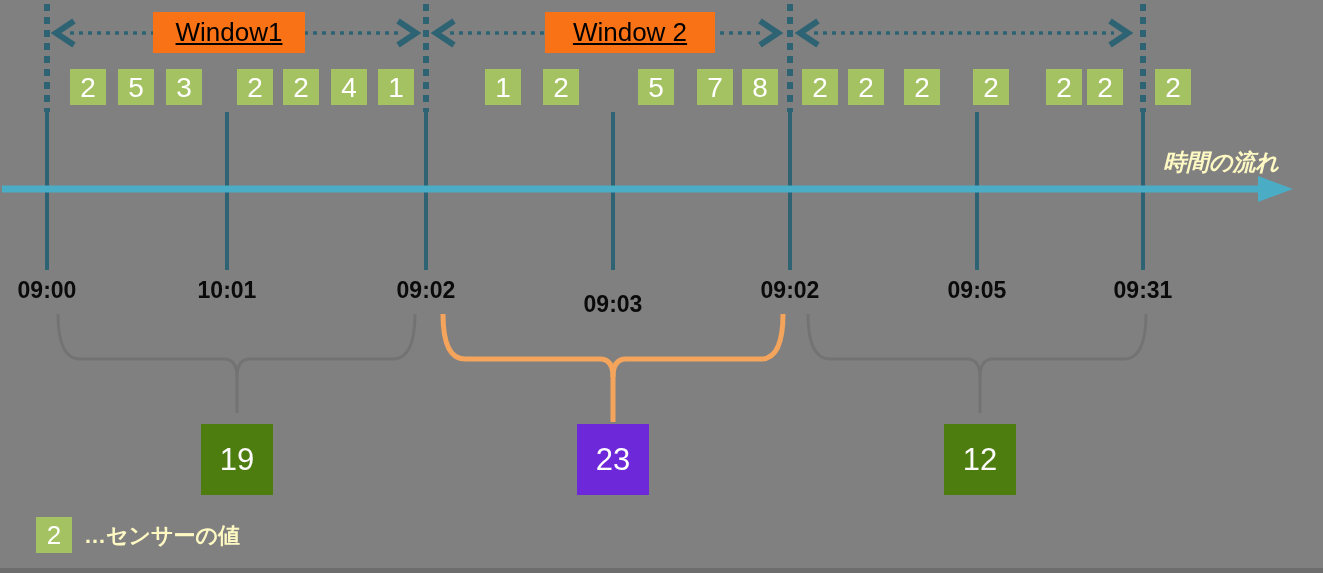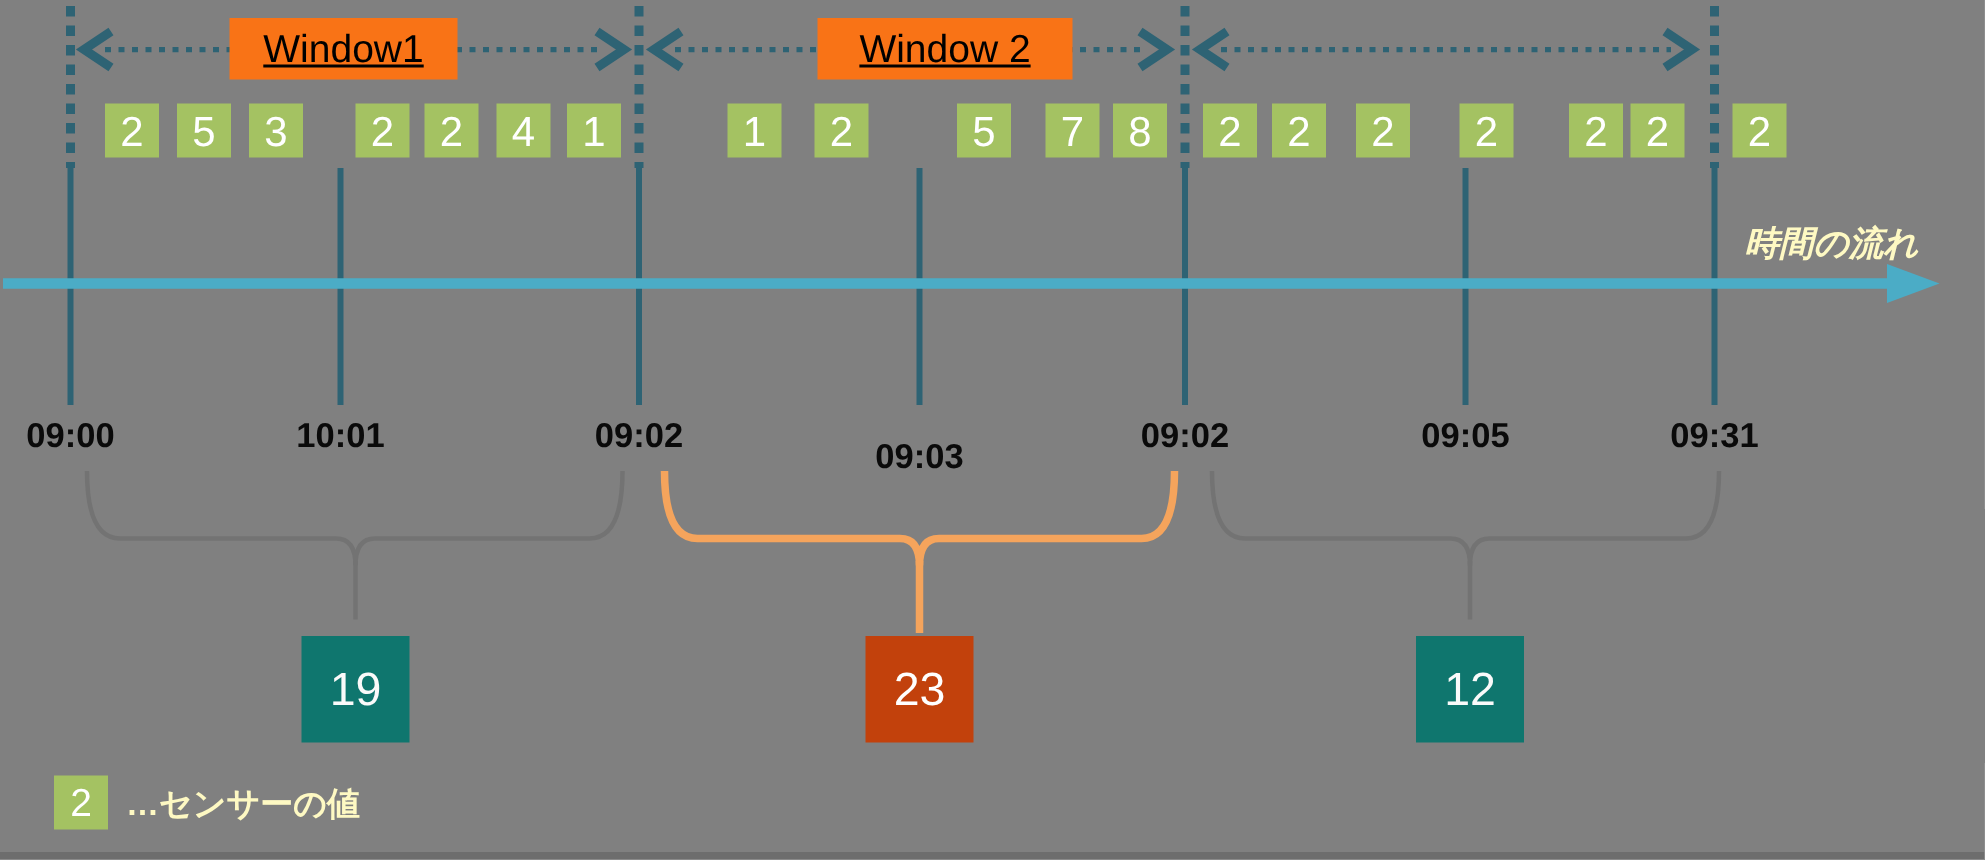--- a/index.html
+++ b/index.html
@@ -17,24 +17,24 @@
     color:#ffffff;font-size:28px;line-height:37px;text-align:center;
   }
   .time-label{
     position:absolute;top:277px;width:110px;text-align:center;
     font-size:23px;font-weight:bold;color:#0a0a0a;
   }
   .axis-label{
     position:absolute;left:1163px;top:147px;font-size:23px;font-weight:bold;color:#fef9c3;white-space:nowrap;font-style:italic;
   }
   .agg-box{
-    position:absolute;top:424px;width:72px;height:71px;background:#0f766e;
+    position:absolute;top:424px;width:72px;height:71px;background:#4d7c0f;
     color:#fafafa;font-size:31px;line-height:71px;text-align:center;
   }
-  .agg-box.highlight{background:#c2410c;color:#ffffff;}
+  .agg-box.highlight{background:#6d28d9;color:#ffffff;}
   .legend{position:absolute;left:36px;top:517px;}
   .legend-swatch{
     position:absolute;left:0;top:0;width:36px;height:36px;background:#A4C262;
     color:#ffffff;font-size:26px;line-height:37px;text-align:center;
   }
   .legend-text{
     position:absolute;left:48px;top:4px;font-size:22px;font-weight:bold;color:#fef9c3;white-space:nowrap;
   }
   .bottom-edge{position:absolute;left:0;bottom:0;width:100%;height:5px;background:#6D6D6D;}
 </style>

